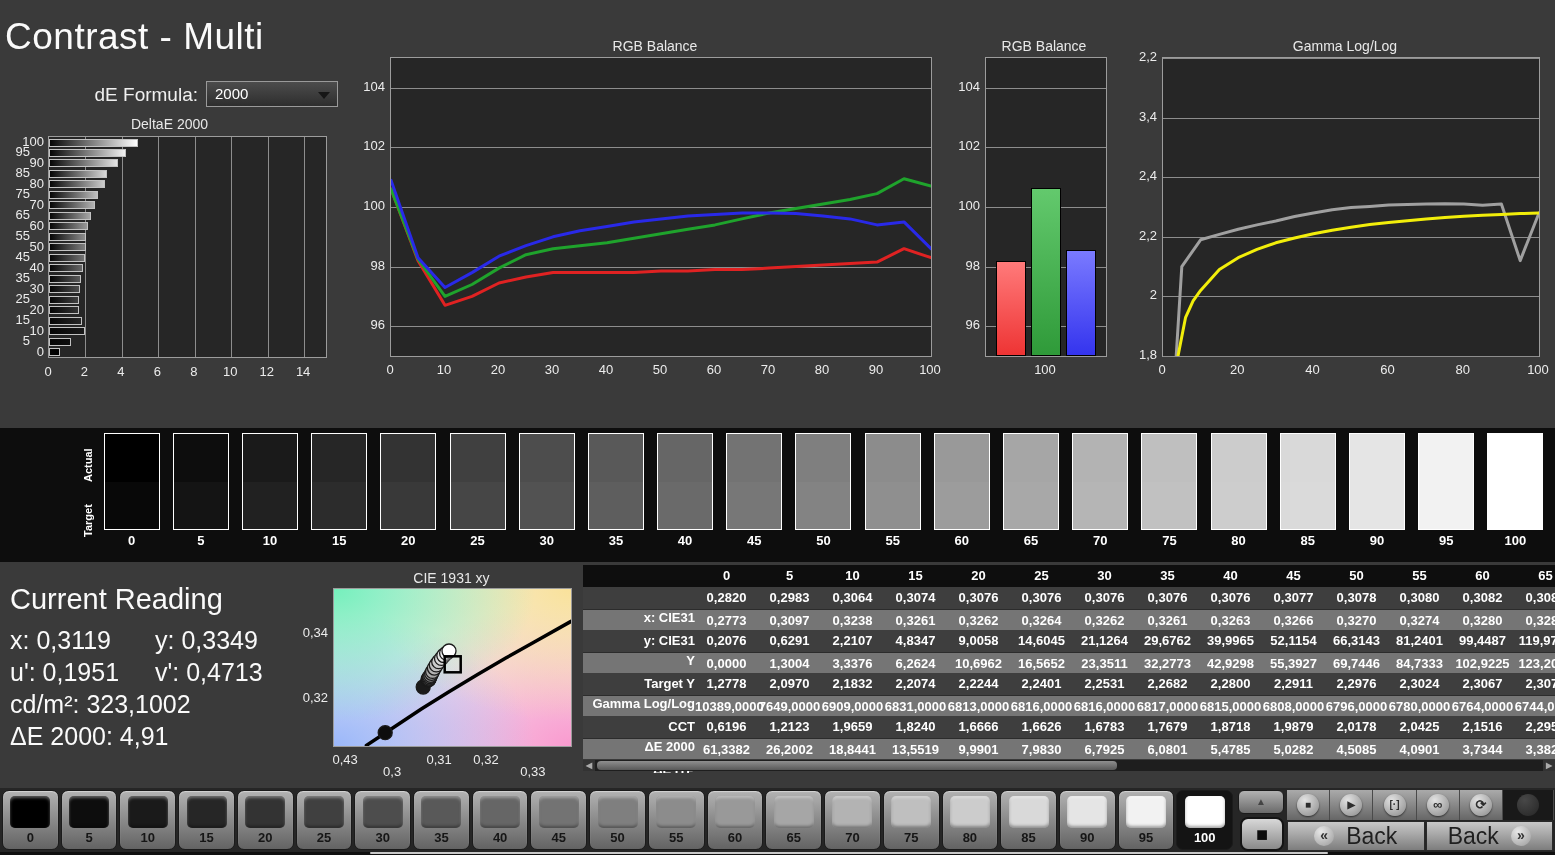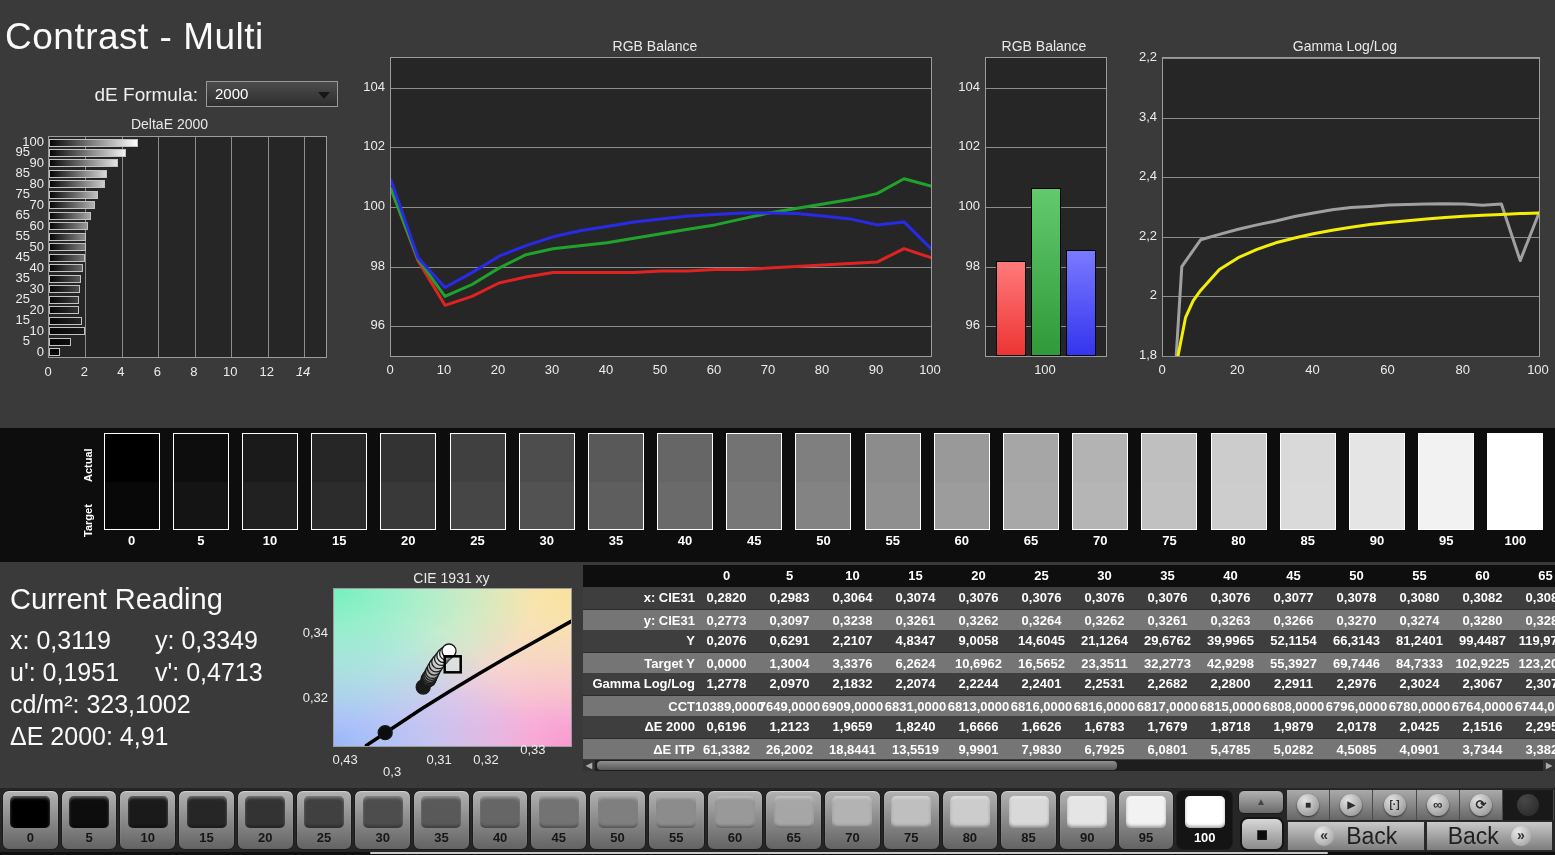--- a/index.html
+++ b/index.html
@@ -47,21 +47,21 @@
       radial-gradient(at 0% 0%,rgba(110,240,185,.95),rgba(110,240,185,0) 60%),
       radial-gradient(at 100% 0%,rgba(250,225,150,.95),rgba(250,225,150,0) 60%),
       radial-gradient(at 0% 100%,rgba(150,180,250,.95),rgba(150,180,250,0) 60%),
       radial-gradient(at 100% 100%,rgba(250,150,205,.95),rgba(250,150,205,0) 65%),#f2eef2;}
   
   .datatable{position:absolute;left:583px;top:565px;width:972px;height:208px;overflow:hidden;font-weight:bold;}
   .trow{display:flex;width:994px;height:21.5px;line-height:21.5px;font-size:13px;color:#fff;}
   .trow.head{height:22px;line-height:22px;background:#0e0e0e;}
   .trow.dark{background:#3e3e3e;}
   .trow.light{background:#757575;border-top:1px solid #2c2c2c;box-sizing:border-box;}
-  .tlabel{width:112px;padding-left:8px;box-sizing:border-box;text-align:right;flex:none;}
+  .tlabel{width:112px;padding-left:8px;box-sizing:border-box;text-align:right;flex:none;margin-top:20px;}
   .tcell{width:63px;flex:none;text-align:center;white-space:nowrap;overflow:visible;}
   .tscroll{position:relative;width:972px;height:11px;background:#1e1e1e;margin-top:1px;}
   .tsc-arrow{position:absolute;top:0;width:12px;height:11px;background:#333;color:#aaa;font-size:8px;
       line-height:11px;text-align:center;cursor:pointer;}
   .tsc-thumb{position:absolute;left:14px;top:1px;width:520px;height:9px;border-radius:4px;
       background:linear-gradient(180deg,#8f8f8f,#585858);cursor:pointer;}
   
   .bottombar{position:absolute;left:0;top:788px;width:1555px;height:64px;background:#262626;}
   .bb-buttons{position:absolute;left:1px;top:2px;width:1233px;height:60px;display:flex;}
   .bb-btn{flex:1;margin:0 1px;border-radius:7px;border:1px solid #1b1b1b;box-sizing:border-box;
@@ -138,21 +138,21 @@
         <div class="de-bar" style="top: 200.548px; width: 22.0507px; background: linear-gradient(to right, rgb(6, 6, 6), rgb(13, 13, 13));"></div>
         <div class="de-bar" style="top: 211.024px; width: 11.2987px; background: linear-gradient(to right, rgb(6, 6, 6), rgb(0, 0, 0));"></div>
       </div>
   <div class="axis-x" style="left: 31px; top: 252px;">0</div>
       <div class="axis-x" style="left: 67.4474px; top: 252px;">2</div>
       <div class="axis-x" style="left: 103.895px; top: 252px;">4</div>
       <div class="axis-x" style="left: 140.342px; top: 252px;">6</div>
       <div class="axis-x" style="left: 176.789px; top: 252px;">8</div>
       <div class="axis-x" style="left: 213.237px; top: 252px;">10</div>
       <div class="axis-x" style="left: 249.684px; top: 252px;">12</div>
-      <div class="axis-x" style="left: 286.132px; top: 252px; font-style: italic;">14</div>
+      <div class="axis-x" style="left: 286.132px; top: 252px;">14</div>
       <div class="axis-y" style="top: 22px; width: 44px;">100</div>
       <div class="axis-y" style="top: 32.4762px; width: 30px;">95</div>
       <div class="axis-y" style="top: 42.9524px; width: 44px;">90</div>
       <div class="axis-y" style="top: 53.4286px; width: 30px;">85</div>
       <div class="axis-y" style="top: 63.9048px; width: 44px;">80</div>
       <div class="axis-y" style="top: 74.381px; width: 30px;">75</div>
       <div class="axis-y" style="top: 84.8571px; width: 44px;">70</div>
       <div class="axis-y" style="top: 95.3333px; width: 30px;">65</div>
       <div class="axis-y" style="top: 105.81px; width: 44px;">60</div>
       <div class="axis-y" style="top: 116.286px; width: 30px;">55</div>
@@ -441,21 +441,21 @@
           <circle cx="115.0" cy="62.0" r="7" fill="#ffffff" stroke="#1a1a1a" stroke-width="1.3"></circle>
           <rect x="110.7" y="67.3" width="16" height="16" fill="rgba(255,255,255,0.15)" stroke="#000" stroke-width="2.5"></rect>
         </svg>
       </div>
   <div class="axis-y" style="top: 57.4132px; width: 28px;">0,34</div>
       <div class="axis-y" style="top: 122.289px; width: 28px;">0,32</div>
       <div class="axis-x" style="left: 28.202px; top: 184px;">0,43</div>
       <div class="axis-x" style="left: 75.1327px; top: 184px; margin-top: 12px;">0,3</div>
       <div class="axis-x" style="left: 122.063px; top: 184px;">0,31</div>
       <div class="axis-x" style="left: 168.994px; top: 184px;">0,32</div>
-      <div class="axis-x" style="left: 215.925px; top: 174px;">0,33</div>
+      <div class="axis-x" style="left: 215.925px; top: 196px;">0,33</div>
     </div>
 
   <div class="datatable">
     <div id="tbl">
         <div class="trow head">
           <div class="tlabel"></div>
           <div class="tcell">0</div>
           <div class="tcell">5</div>
           <div class="tcell">10</div>
           <div class="tcell">15</div>

